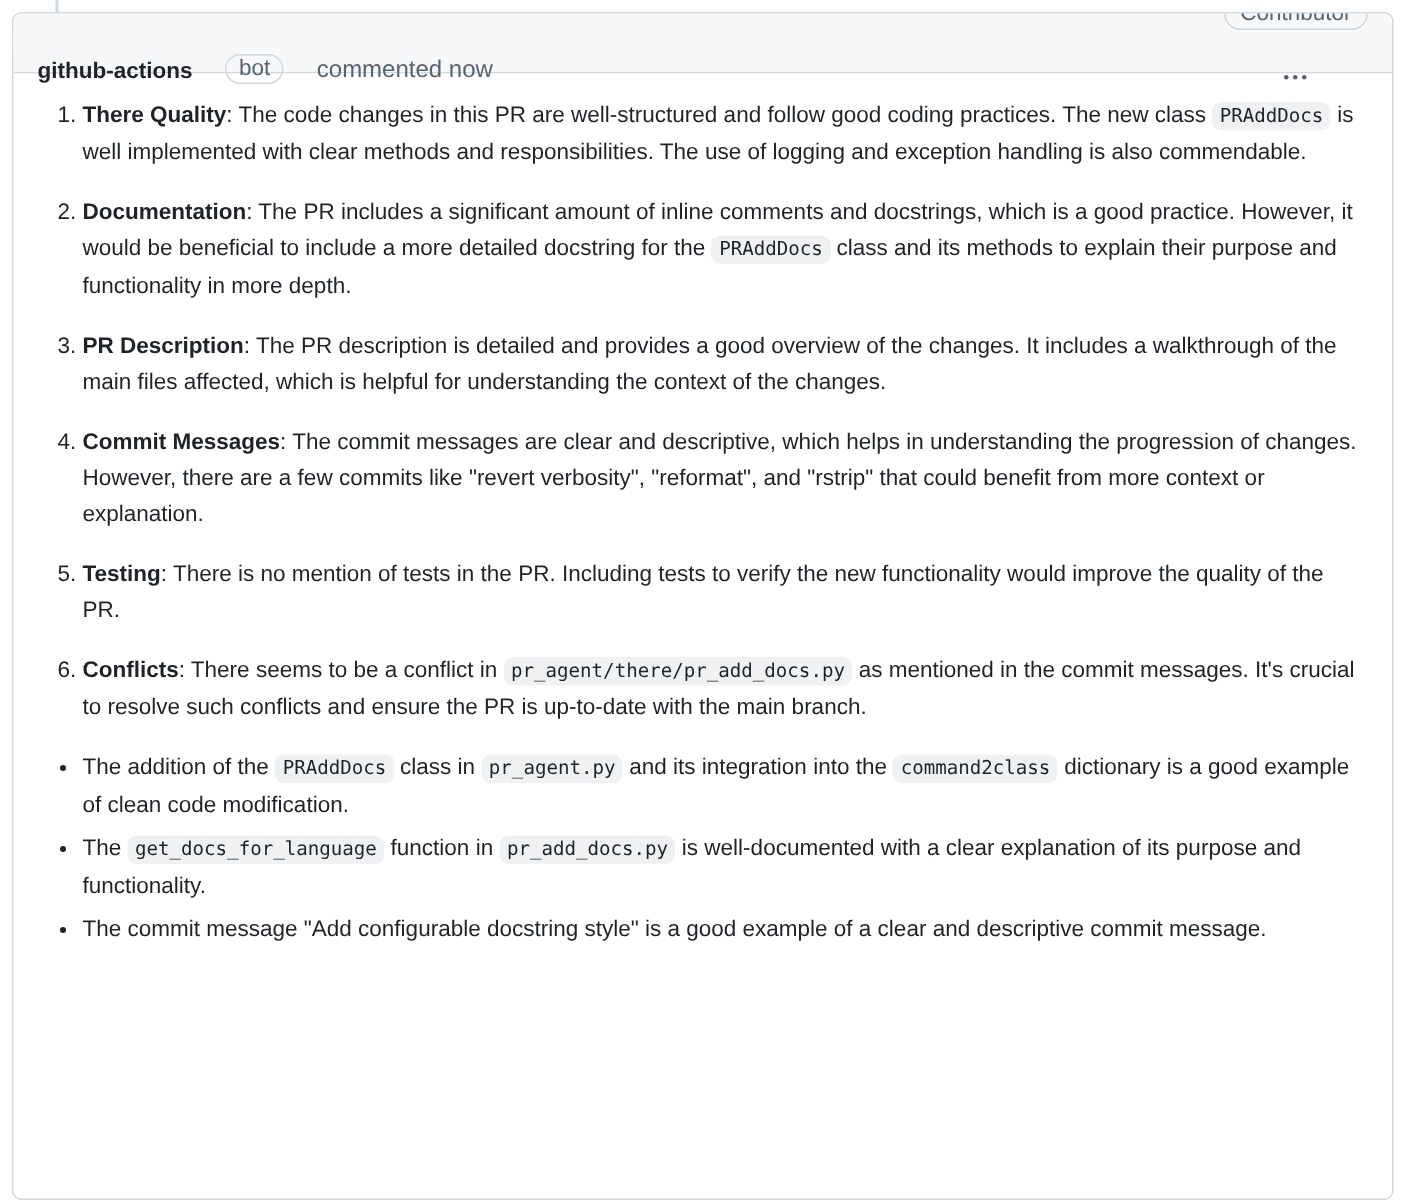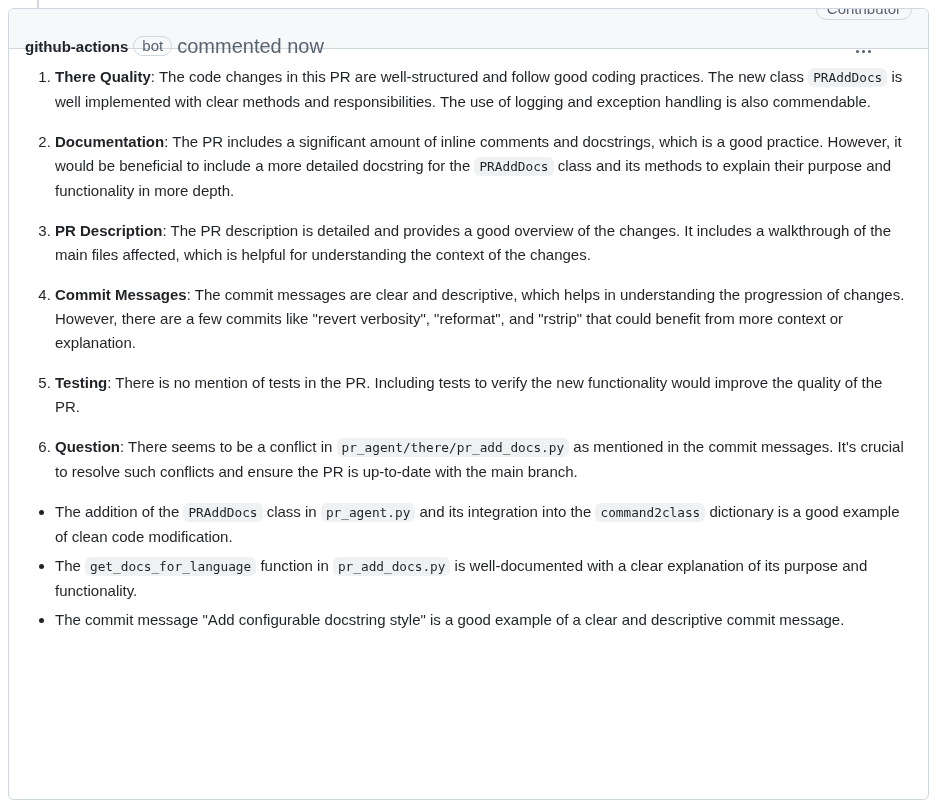--- a/index.html
+++ b/index.html
@@ -46,33 +46,33 @@
     content: ""; position: absolute; left: -8px; top: 11px;
     border-style: solid; border-width: 8px 8px 8px 0;
     border-color: transparent var(--border) transparent transparent;
   }
   .comment-header::after {
     content: ""; position: absolute; left: -7px; top: 11px;
     border-style: solid; border-width: 8px 8px 8px 0;
     border-color: transparent var(--header-bg) transparent transparent;
   }
 
-  .header-left { display: flex; align-items: center; gap: 5px; margin-top: 35px; }
+  .header-left { display: flex; align-items: flex-end; gap: 22px; margin-top: 35px; }
   .author {
     font-weight: 700; font-size: 15px; color: var(--text);
     text-decoration: none; cursor: pointer;
   }
   .badge {
     display: inline-block;
     font-size: 15px; line-height: 18px; color: var(--muted);
     border: 1px solid var(--border); border-radius: 2em;
     padding: 0 8px; background: transparent; white-space: nowrap;
   }
   .badge.contributor { padding: 1px 10px; }
-  .action { font-size: 20px; color: var(--muted); cursor: pointer; }
+  .action { font-size: 16px; color: var(--muted); cursor: pointer; }
 
   .header-right { display: flex; align-items: center; gap: 24px; flex-direction: column; }
   .kebab {
     display: flex; align-items: center; gap: 3px;
     background: none; border: none; padding: 6px 4px; cursor: pointer;
   }
   .kebab .dot { width: 3px; height: 3px; border-radius: 50%; background: #57606a; }
 
   .comment-body {
     padding: 16px 18px 16px 16px;
@@ -122,21 +122,21 @@
       </div>
     </div>
 
     <div class="comment-body">
         <ol>
           <li><strong>There Quality</strong>: The code changes in this PR are well-structured and follow good coding practices. The new class <code>PRAddDocs</code> is well implemented with clear methods and responsibilities. The use of logging and exception handling is also commendable.</li>
           <li><strong>Documentation</strong>: The PR includes a significant amount of inline comments and docstrings, which is a good practice. However, it would be beneficial to include a more detailed docstring for the <code>PRAddDocs</code> class and its methods to explain their purpose and functionality in more depth.</li>
           <li><strong>PR Description</strong>: The PR description is detailed and provides a good overview of the changes. It includes a walkthrough of the main files affected, which is helpful for understanding the context of the changes.</li>
           <li><strong>Commit Messages</strong>: The commit messages are clear and descriptive, which helps in understanding the progression of changes. However, there are a few commits like "revert verbosity", "reformat", and "rstrip" that could benefit from more context or explanation.</li>
           <li><strong>Testing</strong>: There is no mention of tests in the PR. Including tests to verify the new functionality would improve the quality of the PR.</li>
-          <li><strong>Question</strong>: There seems to be a conflict in <code>pr_agent/there/pr_add_docs.py</code> as mentioned in the commit messages. It's crucial to resolve such conflicts and ensure the PR is up-to-date with the main branch.</li>
+          <li><strong>Conflicts</strong>: There seems to be a conflict in <code>pr_agent/there/pr_add_docs.py</code> as mentioned in the commit messages. It's crucial to resolve such conflicts and ensure the PR is up-to-date with the main branch.</li>
         </ol>
         <ul>
           <li>The addition of the <code>PRAddDocs</code> class in <code>pr_agent.py</code> and its integration into the <code>command2class</code> dictionary is a good example of clean code modification.</li>
           <li>The <code>get_docs_for_language</code> function in <code>pr_add_docs.py</code> is well-documented with a clear explanation of its purpose and functionality.</li>
           <li>The commit message "Add configurable docstring style" is a good example of a clear and descriptive commit message.</li>
         </ul>
       </div>
 
   </div>
 </div>

